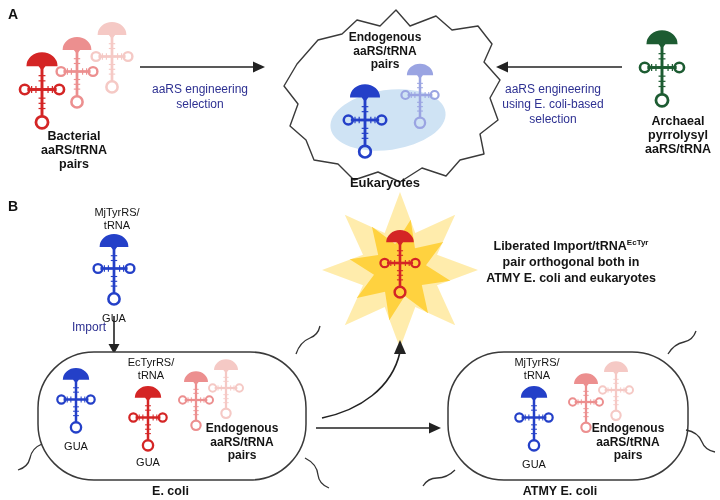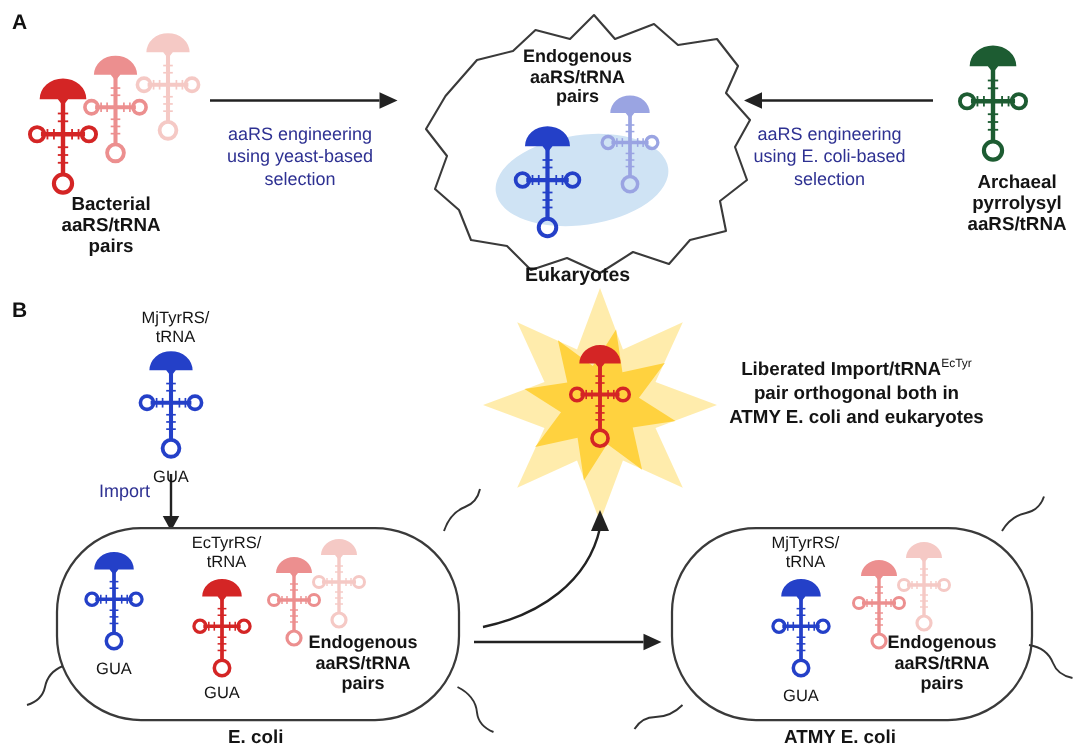--- a/index.html
+++ b/index.html
@@ -7,21 +7,21 @@
   #canvas{position:relative;width:720px;height:500px;background:#fff;overflow:hidden;
           font-family:"Liberation Sans",sans-serif}
   svg.bg{position:absolute;left:0;top:0;z-index:1}
   .trna{position:absolute;z-index:3;overflow:visible}
   .txt{position:absolute;z-index:4;text-align:center;color:#141414}
   .bold{font-weight:bold;font-size:12.5px;line-height:14px}
   .small{font-size:11px;line-height:12.5px}
   .blue{color:var(--text_blue,#2e3192);font-size:12px;line-height:15px}
   .it{}
   .panel-letter{position:absolute;z-index:5;font-weight:bold;font-size:14px;color:#111}
-  sup{font-size:8px;vertical-align:super;line-height:0;font-weight:normal}
+  sup{font-size:8px;vertical-align:super;line-height:0;font-weight:bold}
 </style>
 </head>
 <body>
 
 <div id="canvas">
 
   <svg width="0" height="0" style="position:absolute">
     <defs>
       <g id="trna-sym">
         <path d="M12,21 A18,16 0 0 1 48,21 L34,21 L30,26 L26,21 Z" fill="currentColor" stroke="none"></path>
@@ -98,21 +98,20 @@
     </svg>
 
   <div class="txt bold" style="left:6px;top:129px;width:136px">
     <div>Bacterial</div>
     <div>aaRS/tRNA</div>
     <div>pairs</div>
   </div>
 
   <div class="txt blue" style="left:138px;top:82px;width:124px">
     <div>aaRS engineering</div>
-    <div>using yeast-based</div>
     <div>selection</div>
   </div>
 
   <div class="txt bold" style="left:323px;top:31px;width:124px;font-size:12px;line-height:13.5px">
     <div>Endogenous</div>
     <div>aaRS/tRNA</div>
     <div>pairs</div>
   </div>
   <svg class="trna" viewBox="0 0 60 96" style="left:398px;top:60px;width:44px;height:70px;color:var(--lavender)">
       <use href="#trna-sym"></use>
@@ -140,21 +139,21 @@
   <div class="panel-letter" style="left:8px;top:198px">B</div>
 
   <div class="txt small" style="left:82px;top:206px;width:70px">
     <div>MjTyrRS/</div>
     <div>tRNA</div>
   </div>
   <svg class="trna" viewBox="0 0 60 96" style="left:90px;top:230px;width:48px;height:77px;color:var(--blue)">
       <use href="#trna-sym"></use>
     </svg>
   <div class="txt small" style="left:90px;top:312px;width:48px">GUA</div>
-  <div class="txt blue" style="left:66px;top:320px;width:46px;text-align:left">Import</div>
+  <div class="txt blue" style="left:66px;top:320px;width:46px;text-align:center">Import</div>
 
   <svg class="trna" viewBox="0 0 60 96" style="left:54px;top:364px;width:44px;height:71px;color:var(--blue)">
       <use href="#trna-sym"></use>
     </svg>
   <div class="txt small" style="left:54px;top:440px;width:44px">GUA</div>
 
   <div class="txt small" style="left:118px;top:356px;width:66px">
     <div>EcTyrRS/</div>
     <div>tRNA</div>
   </div>

